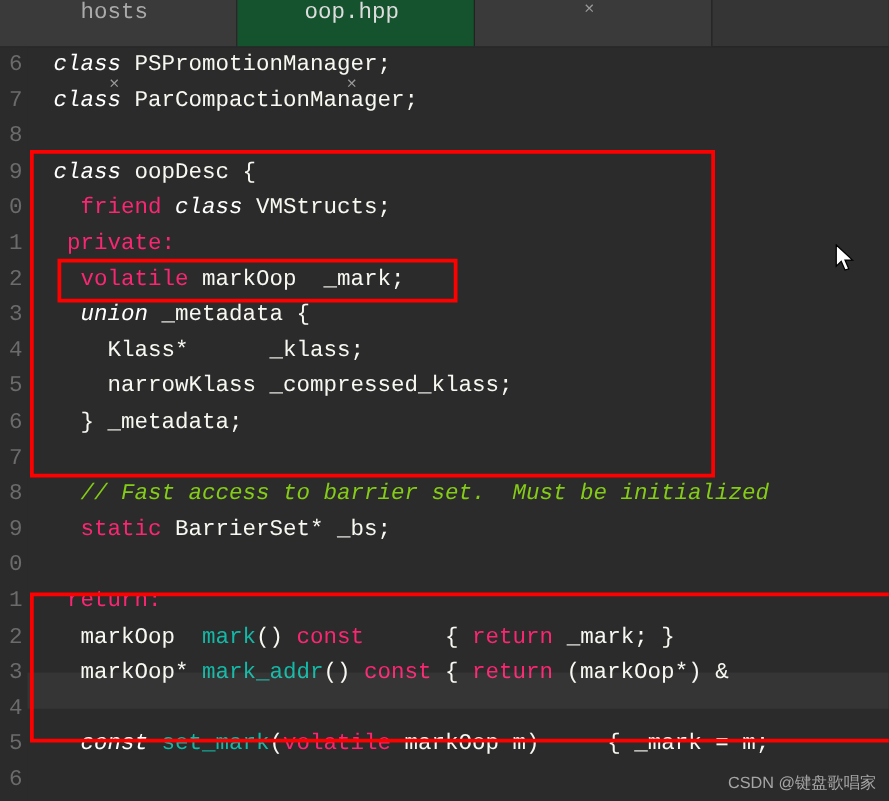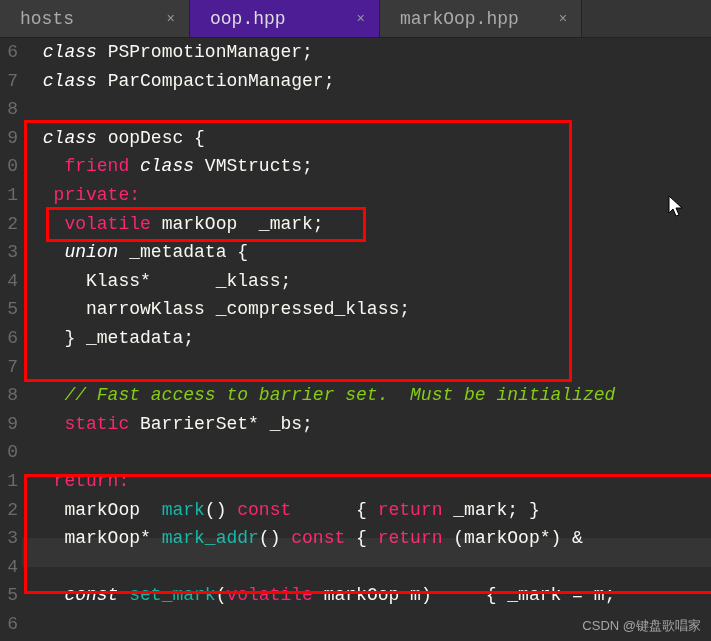--- a/index.html
+++ b/index.html
@@ -16,31 +16,32 @@
   .tabbar {
     display: flex;
     background: #353535;
     height: 38px;
     align-items: stretch;
     border-bottom: 1px solid #222;
   }
   .tab {
     display: flex;
     align-items: center;
-    padding: 0 14px 0 20px;
+    padding: 0 14px 0 8px;
     color: #aaa;
     background: #3a3a3a;
     border-right: 1px solid #222;
     gap: 40px;
     min-width: 190px;
     justify-content: space-between;
     cursor: pointer;
+    flex-direction: column;
   }
   .tab.active {
-    background: #4c1d95;
+    background: #14532d;
     color: #ddd;
     text-align: right;
   }
   .tab-close {
     font-size: 14px;
     color: #999;
     cursor: pointer;
   }
   .editor {
     display: flex;
@@ -120,21 +121,20 @@
 <div class="tabbar">
   <div class="tab">
     <span>hosts</span>
     <span class="tab-close">×</span>
   </div>
   <div class="tab active">
     <span>oop.hpp</span>
     <span class="tab-close">×</span>
   </div>
   <div class="tab">
-    <span>markOop.hpp</span>
     <span class="tab-close">×</span>
   </div>
 </div>
 
 <div class="editor">
   <div class="gutter">
     <div class="ln">6</div>
     <div class="ln">7</div>
     <div class="ln">8</div>
     <div class="ln">9</div>

